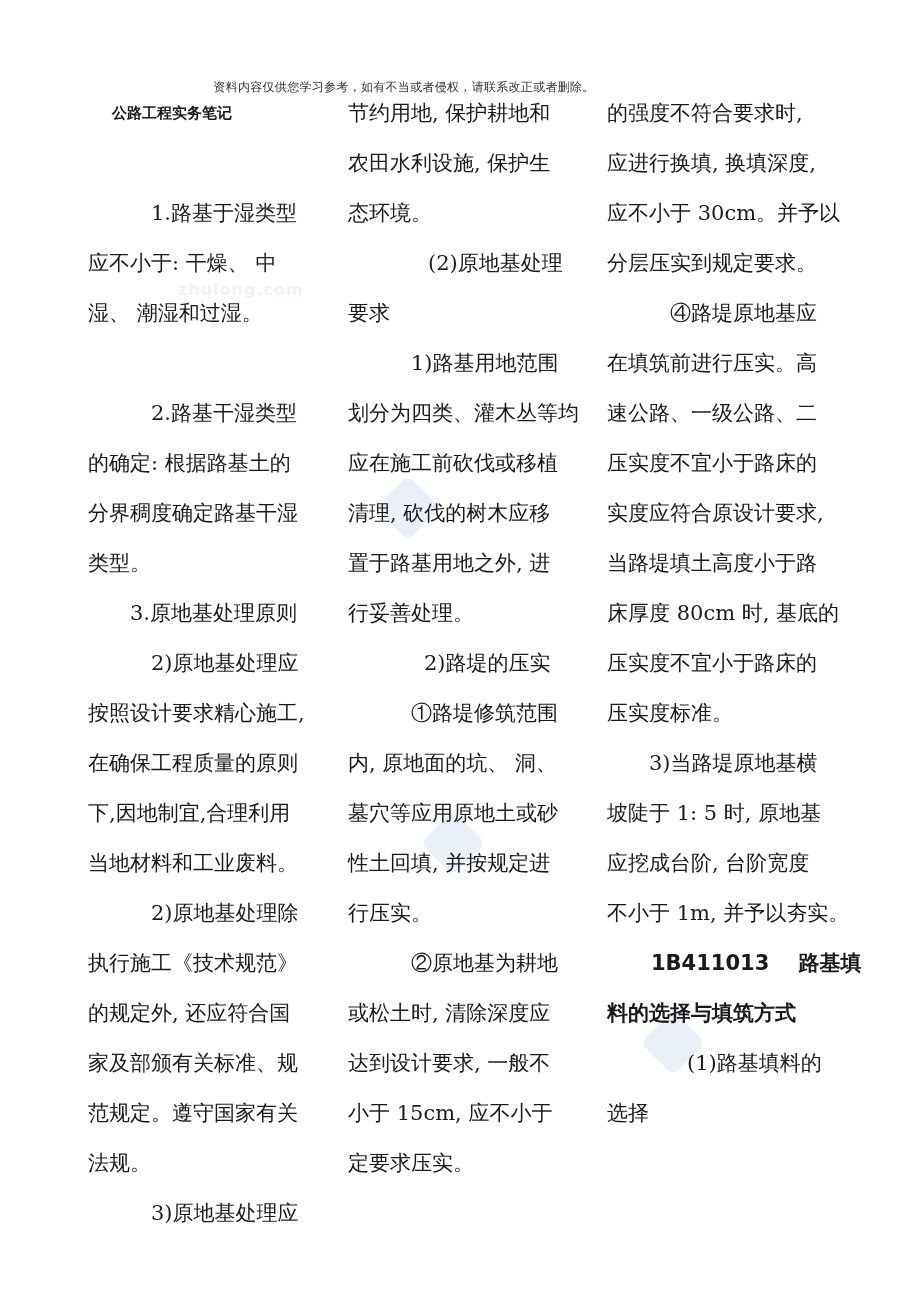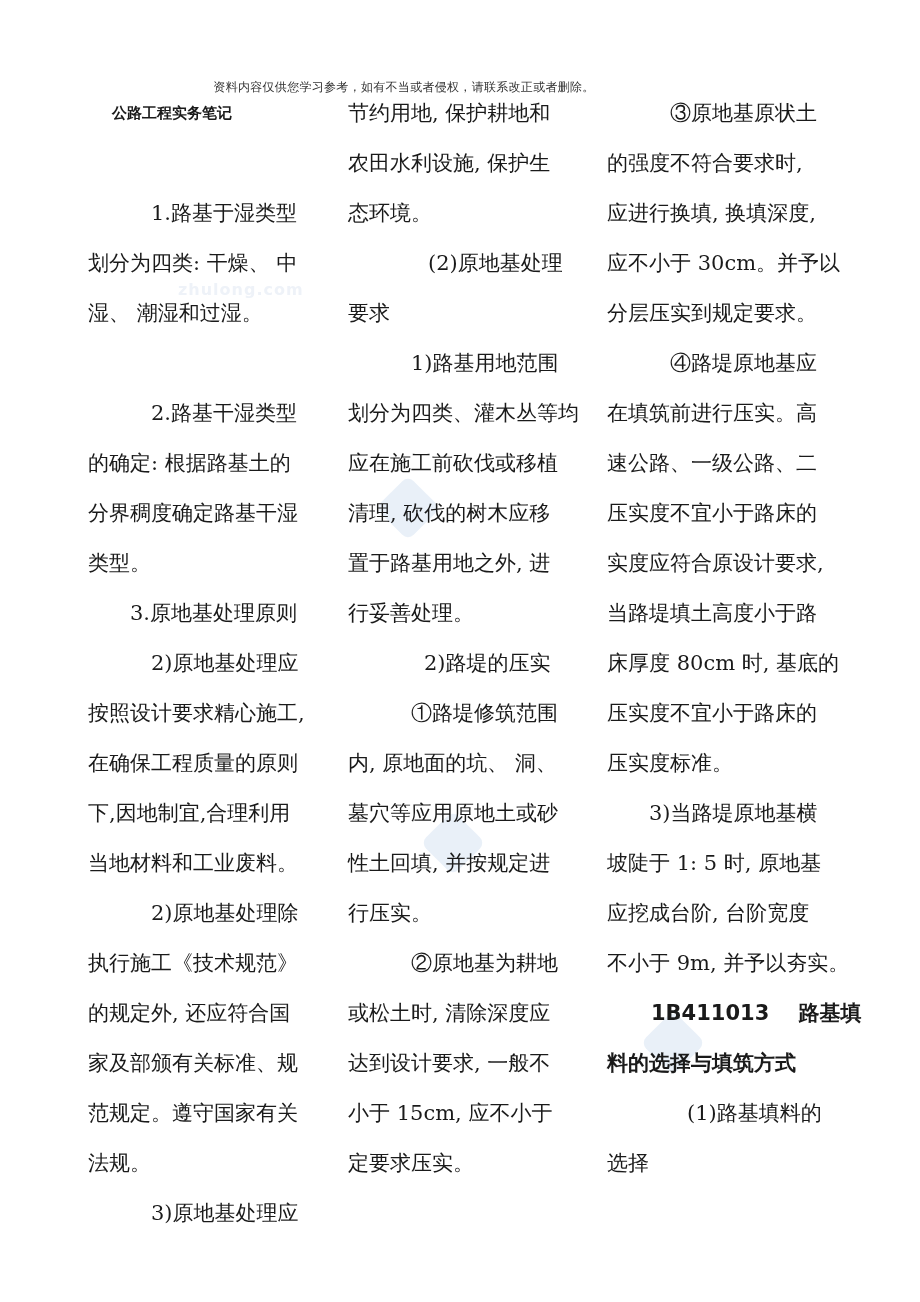--- a/index.html
+++ b/index.html
@@ -80,21 +80,21 @@
 
 <div class="watermark-blob" style="left:385px; top:485px;"></div>
 <div class="watermark-blob" style="left:430px; top:820px;"></div>
 <div class="watermark-blob" style="left:650px; top:1020px;"></div>
 <div class="watermark-text" style="left:178px; top:280px;">zhulong.com</div>
 
 <div class="column col1">
   <span class="line title">公路工程实务笔记</span>
   <span class="gap"></span>
   <span class="line ind3">1.路基于湿类型</span>
-  <span class="line">划分为四类: 干燥、 中</span>
+  <span class="line">应不小于: 干燥、 中</span>
   <span class="line">湿、  潮湿和过湿。</span>
   <span class="gap"></span>
   <span class="line ind3">2.路基干湿类型</span>
   <span class="line">的确定: 根据路基土的</span>
   <span class="line">分界稠度确定路基干湿</span>
   <span class="line">类型。</span>
   <span class="line ind2">3.原地基处理原则</span>
   <span class="line ind3">2)原地基处理应</span>
   <span class="line">按照设计要求精心施工,</span>
   <span class="line">在确保工程质量的原则</span>
@@ -128,35 +128,34 @@
   <span class="line">性土回填, 并按规定进</span>
   <span class="line">行压实。</span>
   <span class="line ind3">②原地基为耕地</span>
   <span class="line">或松土时, 清除深度应</span>
   <span class="line">达到设计要求, 一般不</span>
   <span class="line">小于 15cm, 应不小于</span>
   <span class="line">定要求压实。</span>
 </div>
 
 <div class="column col3">
-  <span class="line ind3">③原地基原状土</span>
   <span class="line">的强度不符合要求时,</span>
   <span class="line">应进行换填, 换填深度,</span>
   <span class="line">应不小于 30cm。并予以</span>
   <span class="line">分层压实到规定要求。</span>
   <span class="line ind3">④路堤原地基应</span>
   <span class="line">在填筑前进行压实。高</span>
   <span class="line">速公路、一级公路、二</span>
   <span class="line">压实度不宜小于路床的</span>
   <span class="line">实度应符合原设计要求,</span>
   <span class="line">当路堤填土高度小于路</span>
   <span class="line">床厚度 80cm 时, 基底的</span>
   <span class="line">压实度不宜小于路床的</span>
   <span class="line">压实度标准。</span>
   <span class="line ind2">3)当路堤原地基横</span>
   <span class="line">坡陡于 1: 5 时, 原地基</span>
   <span class="line">应挖成台阶, 台阶宽度</span>
-  <span class="line">不小于 9m, 并予以夯实。</span>
+  <span class="line">不小于 1m, 并予以夯实。</span>
   <span class="line bold-head" style="padding-left:44px; white-space:pre;">1B411013    路基填</span>
   <span class="line bold-head">料的选择与填筑方式</span>
   <span class="line ind4">(1)路基填料的</span>
   <span class="line">选择</span>
 </div>
 
 </body></html>

